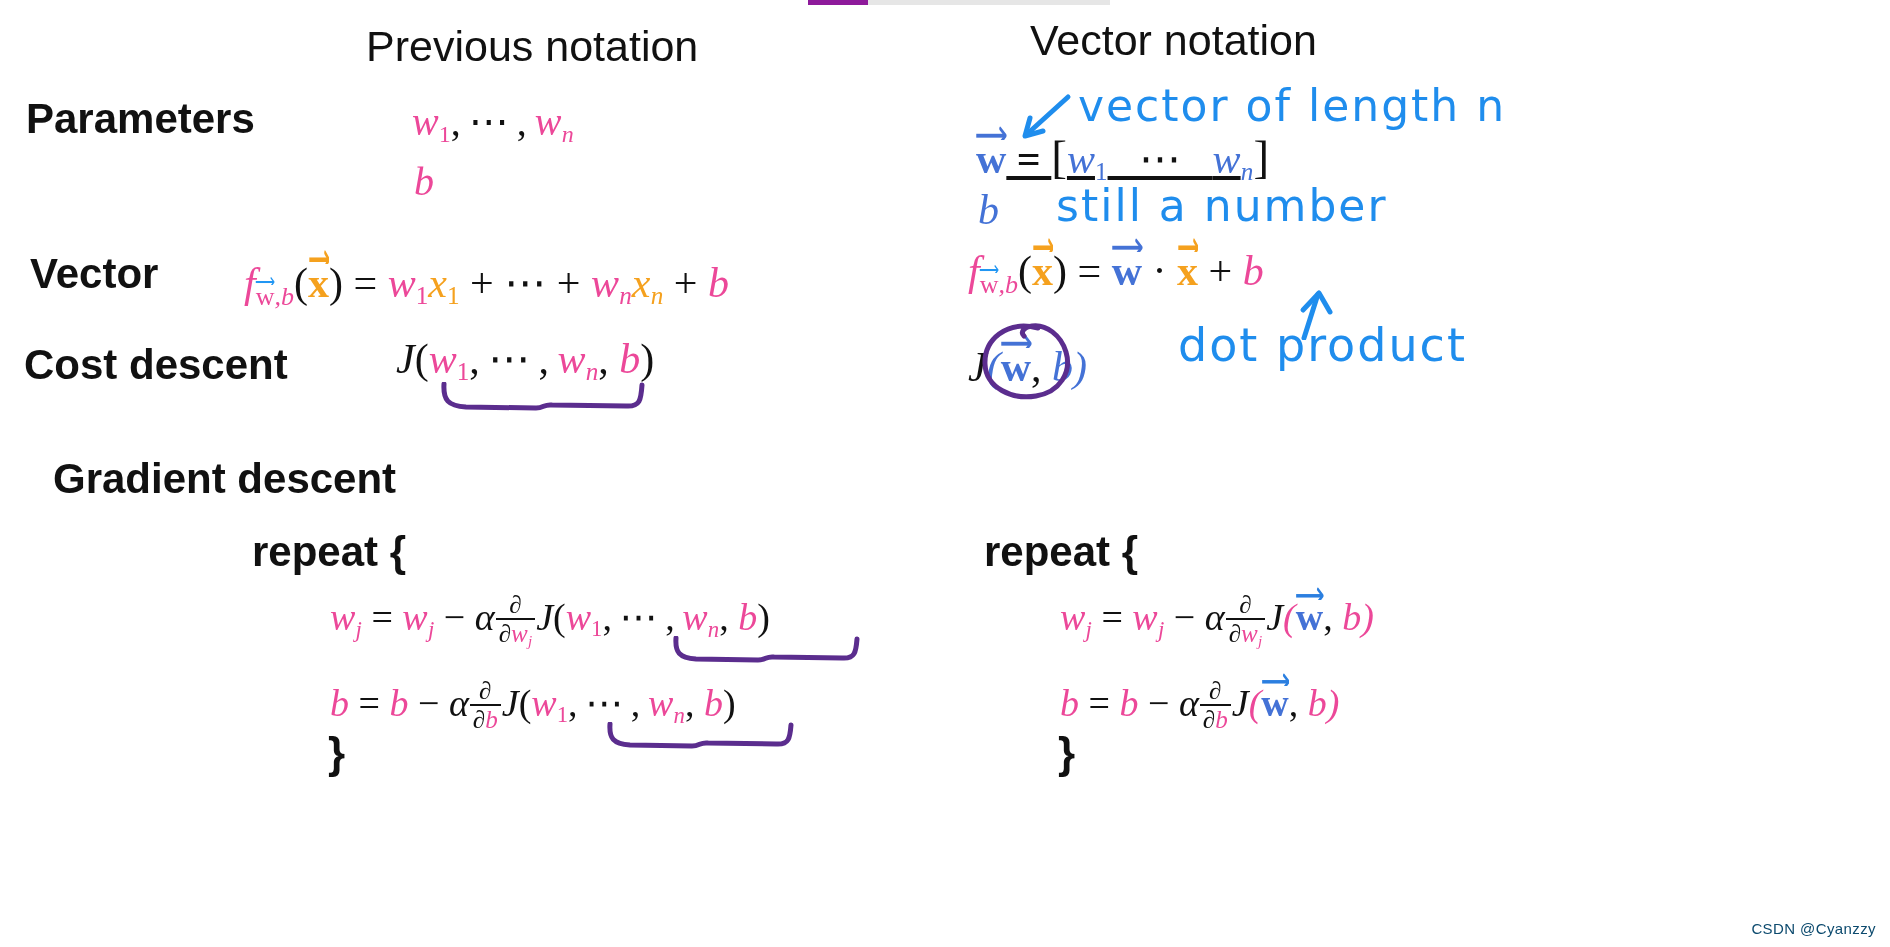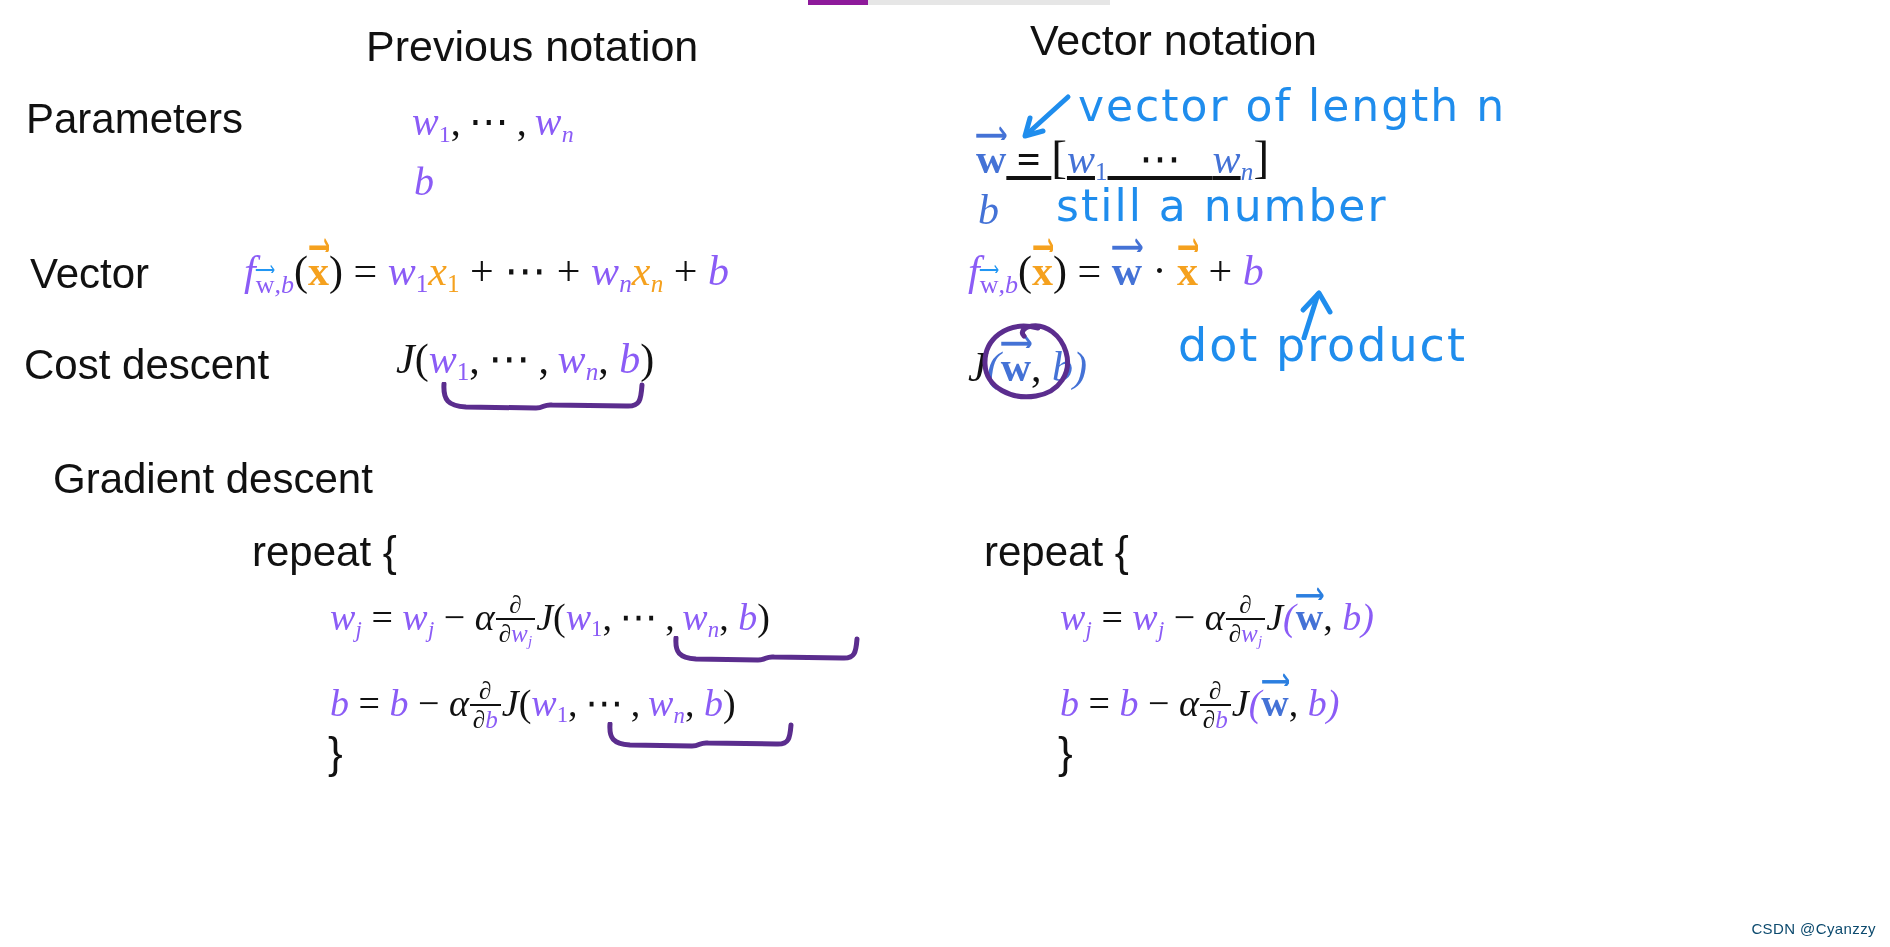--- a/index.html
+++ b/index.html
@@ -34,35 +34,35 @@
     height: 5px;
     background: #8e1a9b;
   }
 
   
   .abs { position: absolute; white-space: nowrap; }
 
   .label-black {
     color: #111111;
     font-family: "Liberation Sans", sans-serif;
-    font-weight: 400;
+    font-weight: 700;
   }
   .col-head {
     color: #111111;
     font-size: 43px;
     font-family: "Liberation Sans", sans-serif;
   }
 
   
   .math {
     font-family: "Liberation Serif", serif;
     font-style: italic;
     color: #111111;
   }
-  .math .blue  { color: #8b5cf6; }
+  .math .blue  { color: #ec4899; }
   .math .blued { color: #4472d6; }
   .math .orange{ color: #f5a11e; }
   .math .op    { font-style: normal; color: #111111; }
   .math .upr   { font-style: normal; }
 
   sub.s {
     font-size: 0.60em;
     font-style: italic;
     vertical-align: -0.28em;
     margin-left: 0.01em;
@@ -136,21 +136,21 @@
   <div class="abs label-black" style="left:30px; top:250px; font-size:42px;">Vector</div>
   <div class="abs label-black" style="left:24px; top:341px; font-size:42px;">Cost descent</div>
 
   <div class="abs math" style="left:412px; top:98px; font-size:40px;">
     <span class="blue">w<sub class="sn">1</sub></span><span class="op">, ⋯ , </span><span class="blue">w<sub class="s">n</sub></span>
   </div>
   <div class="abs math" style="left:414px; top:158px; font-size:40px;">
     <span class="blue">b</span>
   </div>
 
-  <div class="abs math" style="left:244px; top:244px; font-size:42px;text-align:right;">
+  <div class="abs math" style="left:244px; top:256px; font-size:42px;text-align:right;">
     <span class="blue">f</span><span class="blue" style="font-size:0.62em; vertical-align:-0.30em;"><span class="vec upr">w<svg class="arw" viewBox="0 0 100 22" preserveAspectRatio="none">
             <path d="M4 15 L96 15" stroke="#2196f3" stroke-width="5" fill="none"></path>
             <path d="M82 5 L97 15 L82 25" stroke="#2196f3" stroke-width="5" fill="none" stroke-linecap="round" stroke-linejoin="round"></path>
           </svg></span>,b</span><span class="op">(</span><span class="orange"><span class="vec upr" style="font-weight:600;">x<svg class="arw" viewBox="0 0 100 22" preserveAspectRatio="none">
             <path d="M6 15 L94 15" stroke="#f5a11e" stroke-width="7" fill="none"></path>
             <path d="M78 4 L96 15 L78 26" stroke="#f5a11e" stroke-width="7" fill="none" stroke-linecap="round" stroke-linejoin="round"></path>
           </svg></span></span><span class="op">)&nbsp;=&nbsp;</span><span class="blue">w<sub class="sn">1</sub></span><span class="orange">x<sub class="sn">1</sub></span><span class="op">&nbsp;+&nbsp;⋯&nbsp;+&nbsp;</span><span class="blue">w<sub class="s">n</sub></span><span class="orange">x<sub class="s">n</sub></span><span class="op">&nbsp;+&nbsp;</span><span class="blue">b</span>
   </div>
 
   <div class="abs math" style="left:396px; top:334px; font-size:42px;">

